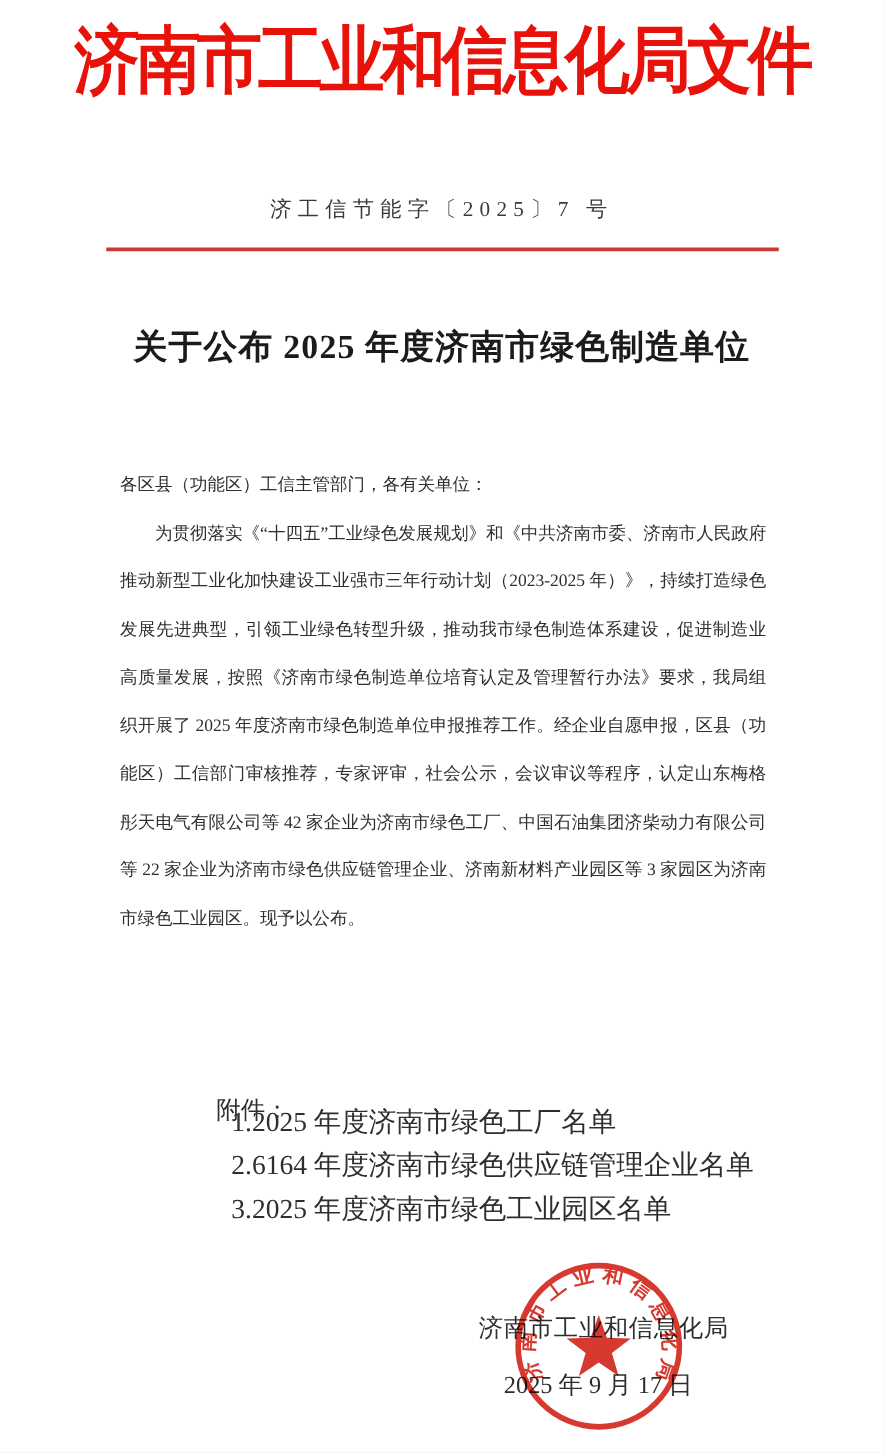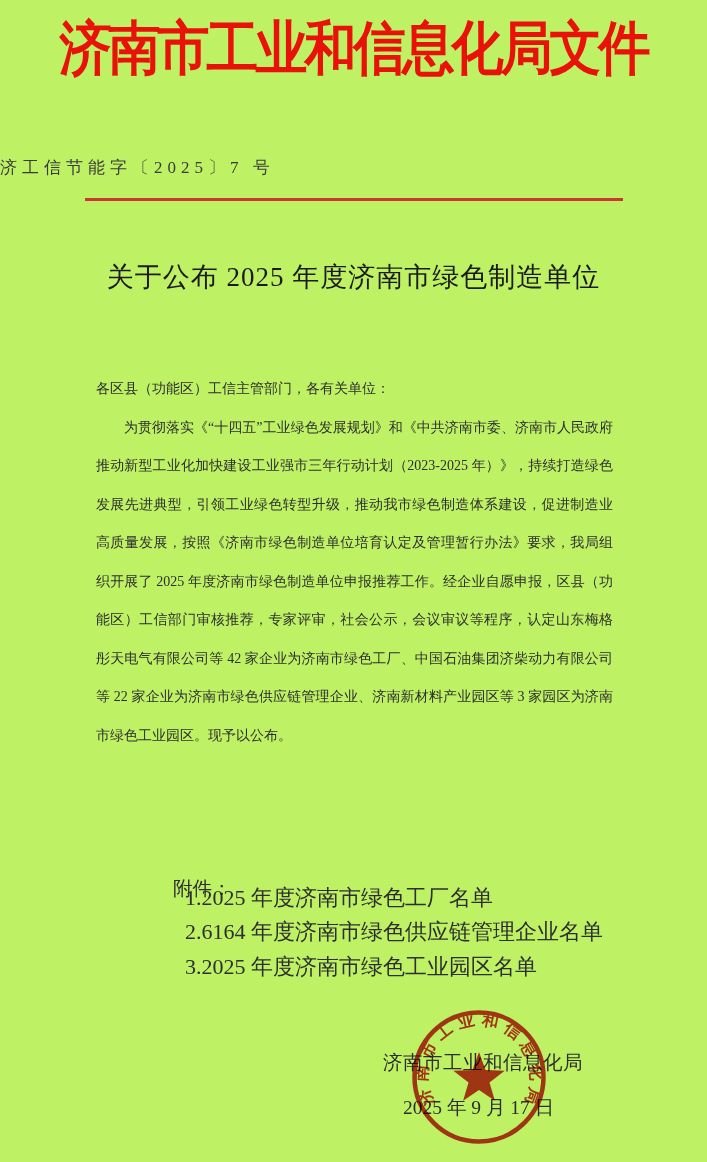--- a/index.html
+++ b/index.html
@@ -7,51 +7,51 @@
     --divider-red:#cc3732;
     --stamp-red:#d3281e;
     --body-text:#2e2e2e;
   }
   html,body{margin:0;padding:0;}
   body{background:#e9e9e9;font-family:"Liberation Serif","DejaVu Serif",serif;}
   .page{
     position:relative;
     width:707px;height:1162px;
     margin:0 auto;
-    background:#bef264;
+    background:#ffffff;
     overflow:hidden;
   }
   .header-title{
     position:absolute;top:10px;left:0;right:0;
     text-align:center;
     color:var(--header-red);
     font-size:52px;font-weight:bold;
     letter-spacing:-3px;
     transform:scaleY(1.12);
     transform-origin:top center;
     white-space:nowrap;
   }
   .doc-number{
     position:absolute;top:156px;left:0;right:0;
-    text-align:left;
+    text-align:center;
     color:#3a3a3a;
     font-size:17px;
     letter-spacing:5px;
     white-space:nowrap;
   }
   .red-line{
     position:absolute;top:198px;left:85px;
     width:538px;height:3px;
     background:var(--divider-red);
   }
   .doc-title{
     position:absolute;top:258px;left:0;right:0;
     text-align:center;
     color:#1b1b1b;
-    font-size:27px;font-weight:normal;
+    font-size:27px;font-weight:bold;
     line-height:38px;
     letter-spacing:1px;
   }
   .body-block{
     position:absolute;top:370px;left:96px;
     width:517px;
     color:var(--body-text);
     font-size:14px;
     line-height:38.5px;
     text-align:justify;

